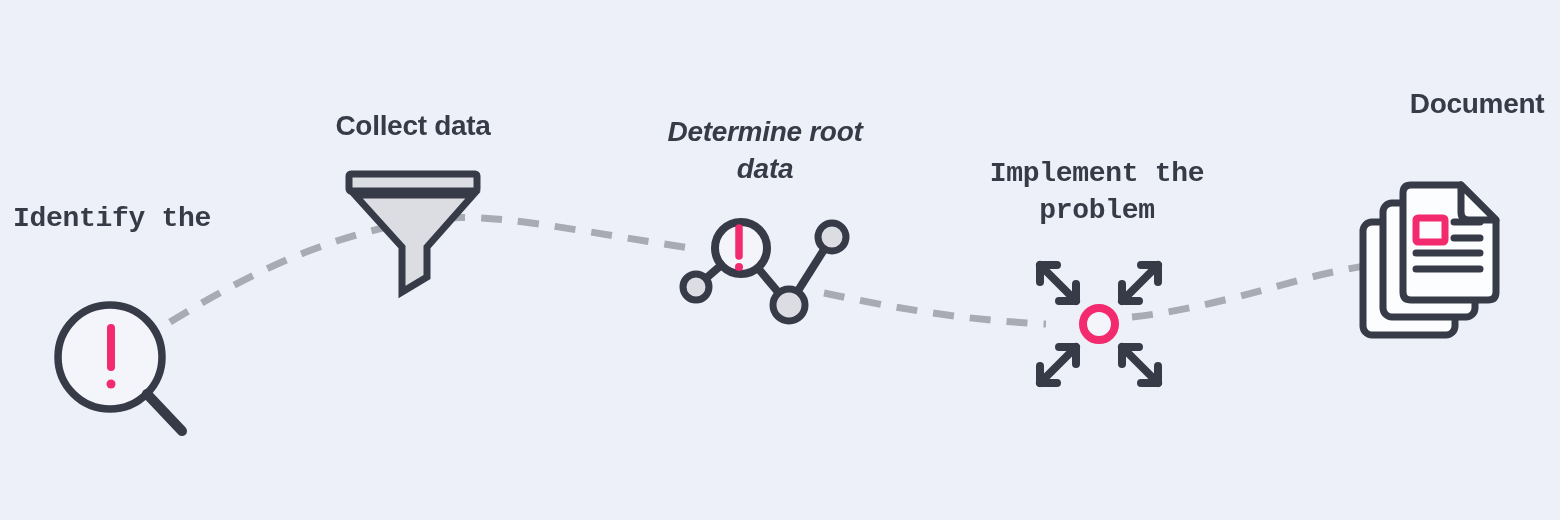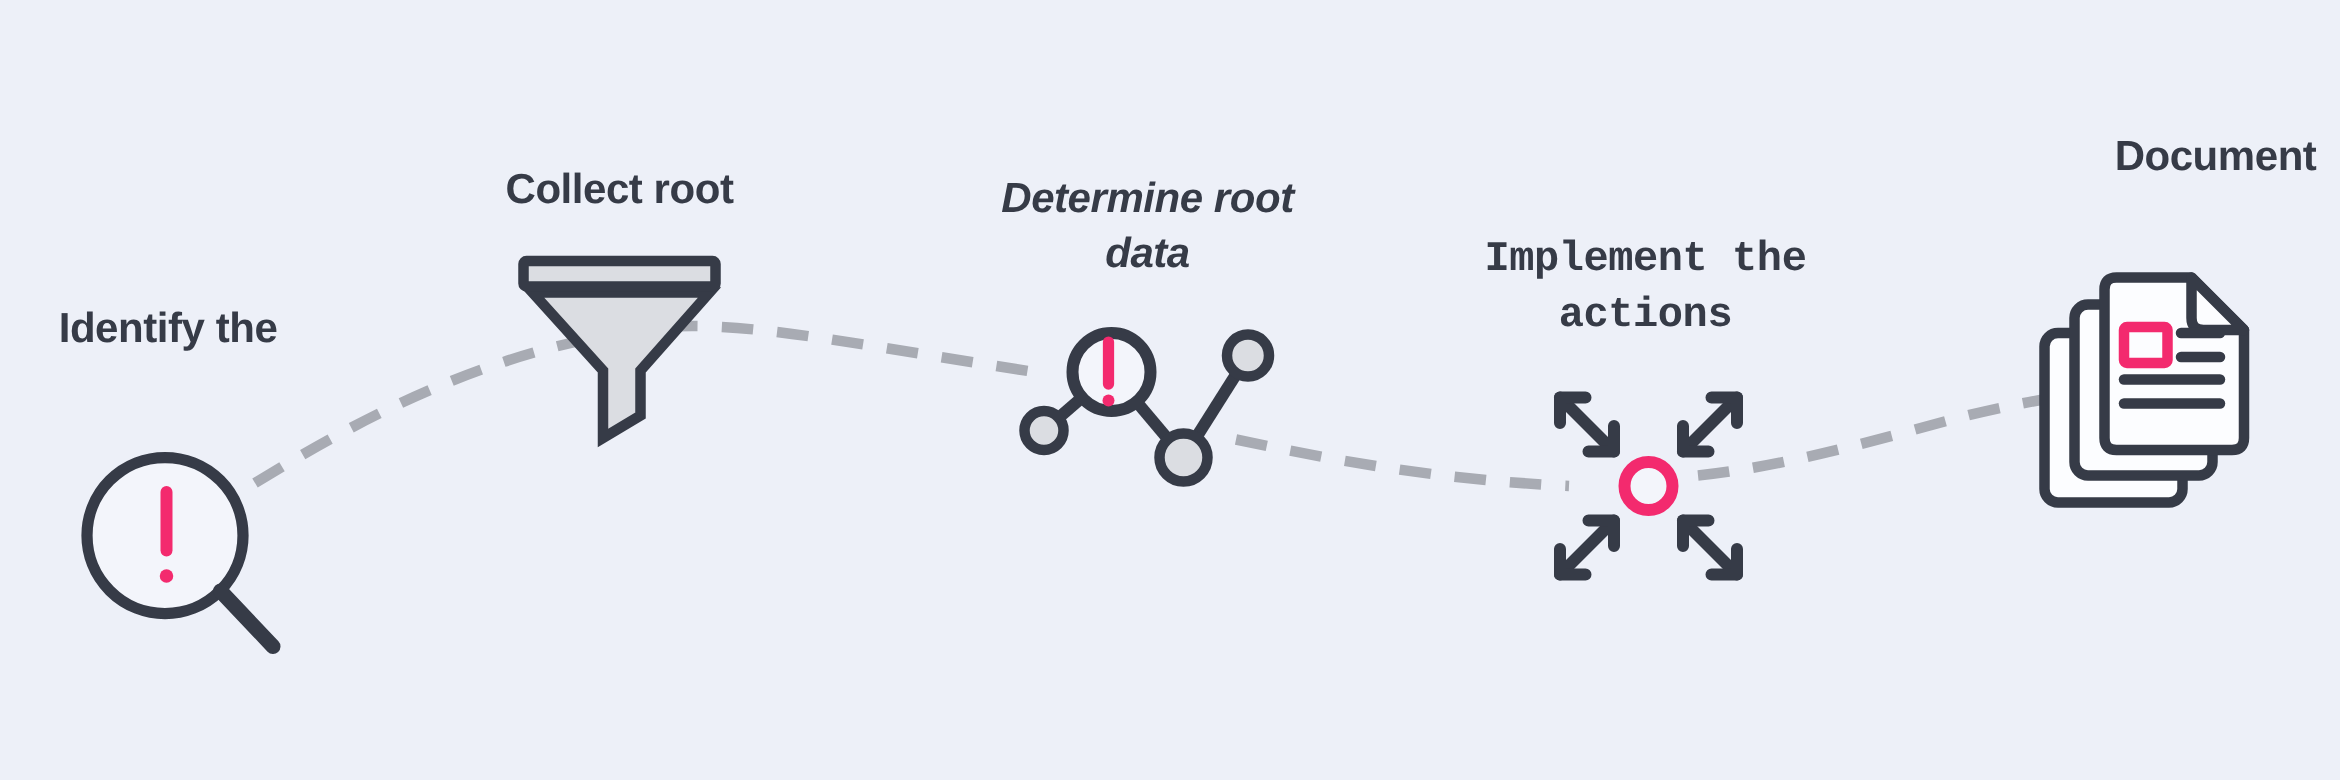--- a/index.html
+++ b/index.html
@@ -47,34 +47,34 @@
 
 <div class="canvas">
 
   <svg class="connector" viewBox="0 0 1560 520" aria-hidden="true">
     <path class="dash" d="M 170 322 C 250 273, 330 233, 432 219 C 492 212, 565 229, 690 248"></path>
     <path class="dash" d="M 824 293 C 890 307, 960 320, 1046 324"></path>
     <path class="dash" d="M 1132 317 C 1190 311, 1252 293, 1300 280 C 1330 272, 1352 268, 1376 264"></path>
   </svg>
 
   <div class="step">
-    <div class="label" style="left:12px;top:200px;width:200px;">
+    <div class="label" style="left:12px;top:200px;width:200px;font-family:Liberation Mono, monospace;">
       <div>Identify the</div>
     </div>
     <svg class="icon" style="left:32px;top:295px;" width="160" height="160" viewBox="0 0 160 160">
       <circle class="lens" cx="78" cy="62" r="52" stroke-width="7.5"></circle>
       <line class="ln" x1="115" y1="99" x2="150" y2="136" stroke-width="10" stroke-linecap="round"></line>
       <line class="pk" x1="79" y1="33" x2="79" y2="72" stroke-width="8" stroke-linecap="round"></line>
       <circle class="pkf" cx="79" cy="89" r="4.5"></circle>
     </svg>
   </div>
 
   <div class="step">
     <div class="label" style="left:313px;top:107px;width:200px;">
-      <div>Collect root</div>
+      <div>Collect data</div>
       <div></div>
     </div>
     <svg class="icon" style="left:340px;top:168px;" width="146" height="135" viewBox="0 0 146 135">
       <path class="gs" d="M 15 27 L 133 27 L 87 79 L 87 109 L 62 124 L 62 79 Z" stroke-width="7" stroke-linejoin="miter"></path>
       <rect class="gs" x="9" y="6" width="128" height="17" rx="2" stroke-width="7"></rect>
     </svg>
   </div>
 
   <div class="step">
     <div class="label" style="left:640px;top:113px;width:250px;font-style:italic;">
@@ -92,21 +92,21 @@
       <circle class="gs" cx="162" cy="32" r="14" stroke-width="7"></circle>
       <circle class="lens" cx="71" cy="43" r="26" stroke-width="8"></circle>
       <line class="pk" x1="69" y1="23" x2="69" y2="51" stroke-width="7.5" stroke-linecap="round"></line>
       <circle class="pkf" cx="69" cy="62" r="4"></circle>
     </svg>
   </div>
 
   <div class="step">
     <div class="label" style="left:972px;top:155px;width:250px;font-family:Liberation Mono, monospace;">
       <div>Implement the</div>
-      <div>actions</div>
+      <div>problem</div>
     </div>
     <svg class="icon" style="left:1025px;top:250px;" width="150" height="150" viewBox="0 0 150 150">
       <g class="ln" stroke-width="8" stroke-linecap="round" stroke-linejoin="round">
 
         <line x1="51" y1="51" x2="15" y2="15"></line>
         <polyline points="32,15 15,15 15,32"></polyline>
         <polyline points="34,51 51,51 51,34"></polyline>
 
         <line x1="97" y1="51" x2="133" y2="15"></line>
         <polyline points="116,15 133,15 133,32"></polyline>

